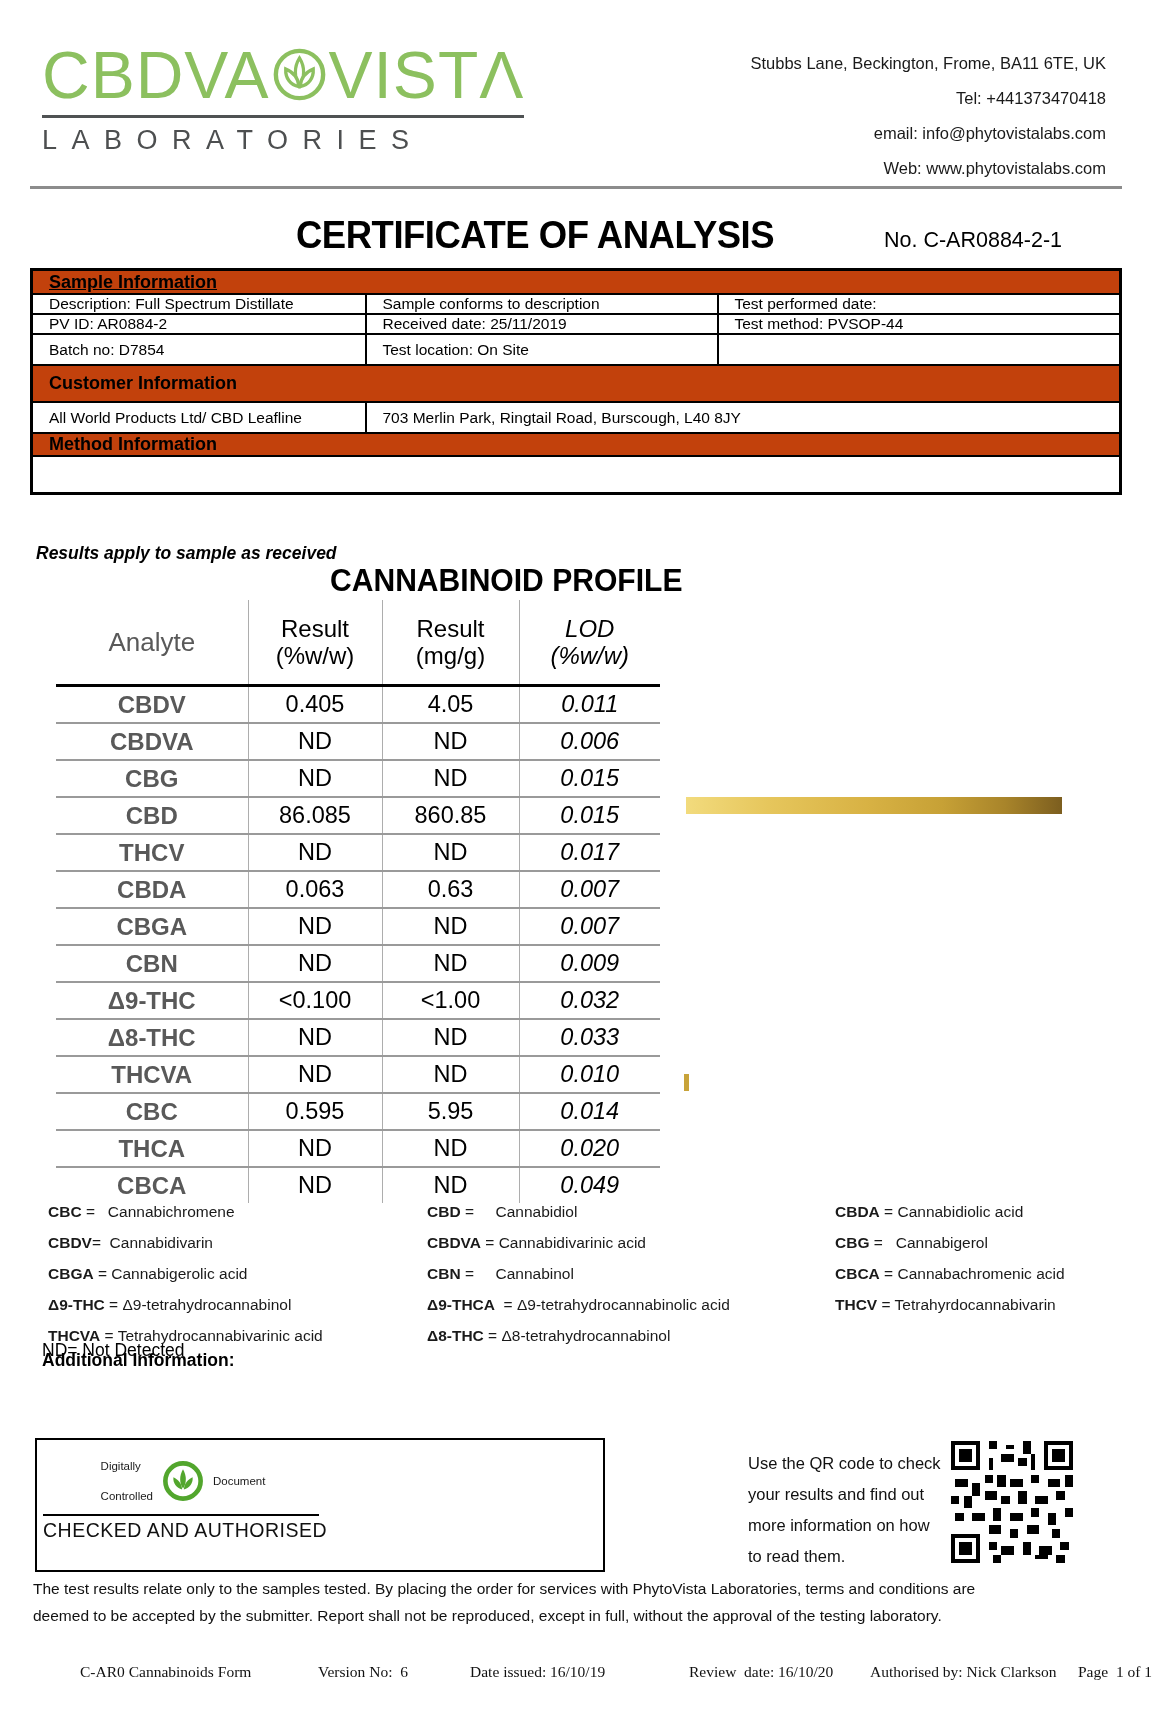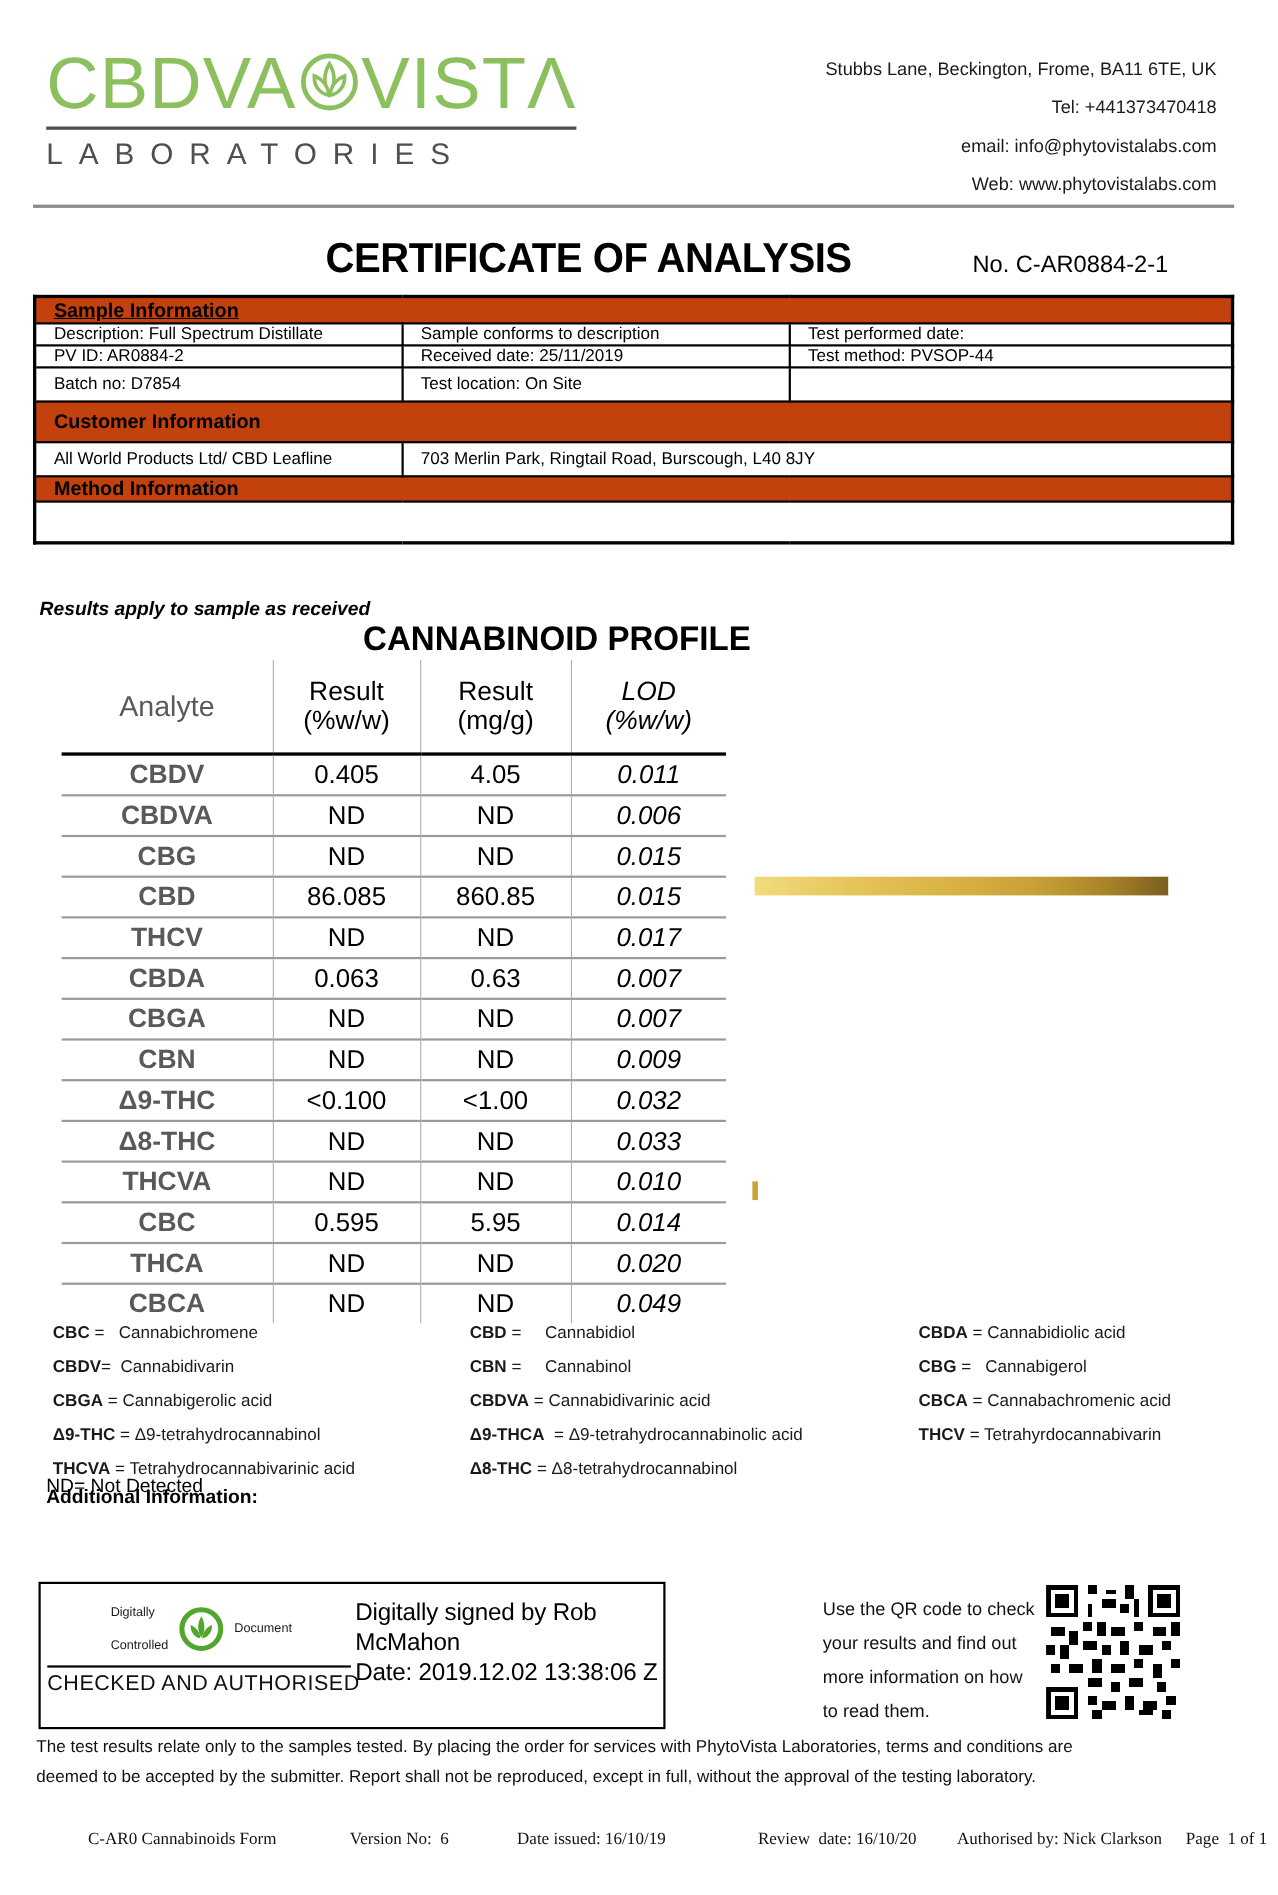--- a/index.html
+++ b/index.html
@@ -271,22 +271,22 @@
 
   <div class="abs legend-col lc1">
     <div><span class="lg-b">CBC</span><span> =   Cannabichromene</span></div>
     <div><span class="lg-b">CBDV</span><span>=  Cannabidivarin</span></div>
     <div><span class="lg-b">CBGA</span><span> = Cannabigerolic acid</span></div>
     <div><span class="lg-b">Δ9-THC</span><span> = Δ9-tetrahydrocannabinol</span></div>
     <div><span class="lg-b">THCVA</span><span> = Tetrahydrocannabivarinic acid</span></div>
   </div>
   <div class="abs legend-col lc2">
     <div><span class="lg-b">CBD</span><span> =     Cannabidiol</span></div>
+    <div><span class="lg-b">CBDVA</span><span> = Cannabidivarinic acid</span></div>
     <div><span class="lg-b">CBN</span><span> =     Cannabinol</span></div>
-    <div><span class="lg-b">CBDVA</span><span> = Cannabidivarinic acid</span></div>
     <div><span class="lg-b">Δ9-THCA</span><span>  = Δ9-tetrahydrocannabinolic acid</span></div>
     <div><span class="lg-b">Δ8-THC</span><span> = Δ8-tetrahydrocannabinol</span></div>
   </div>
   <div class="abs legend-col lc3">
     <div><span class="lg-b">CBDA</span><span> = Cannabidiolic acid</span></div>
     <div><span class="lg-b">CBG</span><span> =   Cannabigerol</span></div>
     <div><span class="lg-b">CBCA</span><span> = Cannabachromenic acid</span></div>
     <div><span class="lg-b">THCV</span><span> = Tetrahyrdocannabivarin</span></div>
   </div>
 
@@ -303,25 +303,20 @@
         <span class="stamp-leaf"><svg viewBox="0 0 100 100" width="42" height="42">
           <circle cx="50" cy="50" r="42" fill="none" stroke="#52a62d" stroke-width="11"></circle>
           <path d="M50 22 C59 37 59 55 50 68 C41 55 41 37 50 22 Z" fill="#52a62d"></path>
           <path d="M48 70 C34 67 26 55 27 41 C40 47 47 57 48 70 Z" fill="#52a62d"></path>
           <path d="M52 70 C66 67 74 55 73 41 C60 47 53 57 52 70 Z" fill="#52a62d"></path>
         </svg></span>
         <div class="stamp-side">Document</div>
       </div>
       <div class="stamp-rule"></div>
       <div class="stamp-caption">CHECKED AND AUTHORISED</div>
-    </div>
-    <div class="digi-sig">
-      <div>Digitally signed by Rob</div>
-      <div>McMahon</div>
-      <div>Date: 2019.12.02 13:38:06 Z</div>
     </div>
   </div>
 
   <div class="abs qr-text">
     <div>Use the QR code to check</div>
     <div>your results and find out</div>
     <div>more information on how</div>
     <div>to read them.</div>
   </div>
   <div class="abs qr-code">

